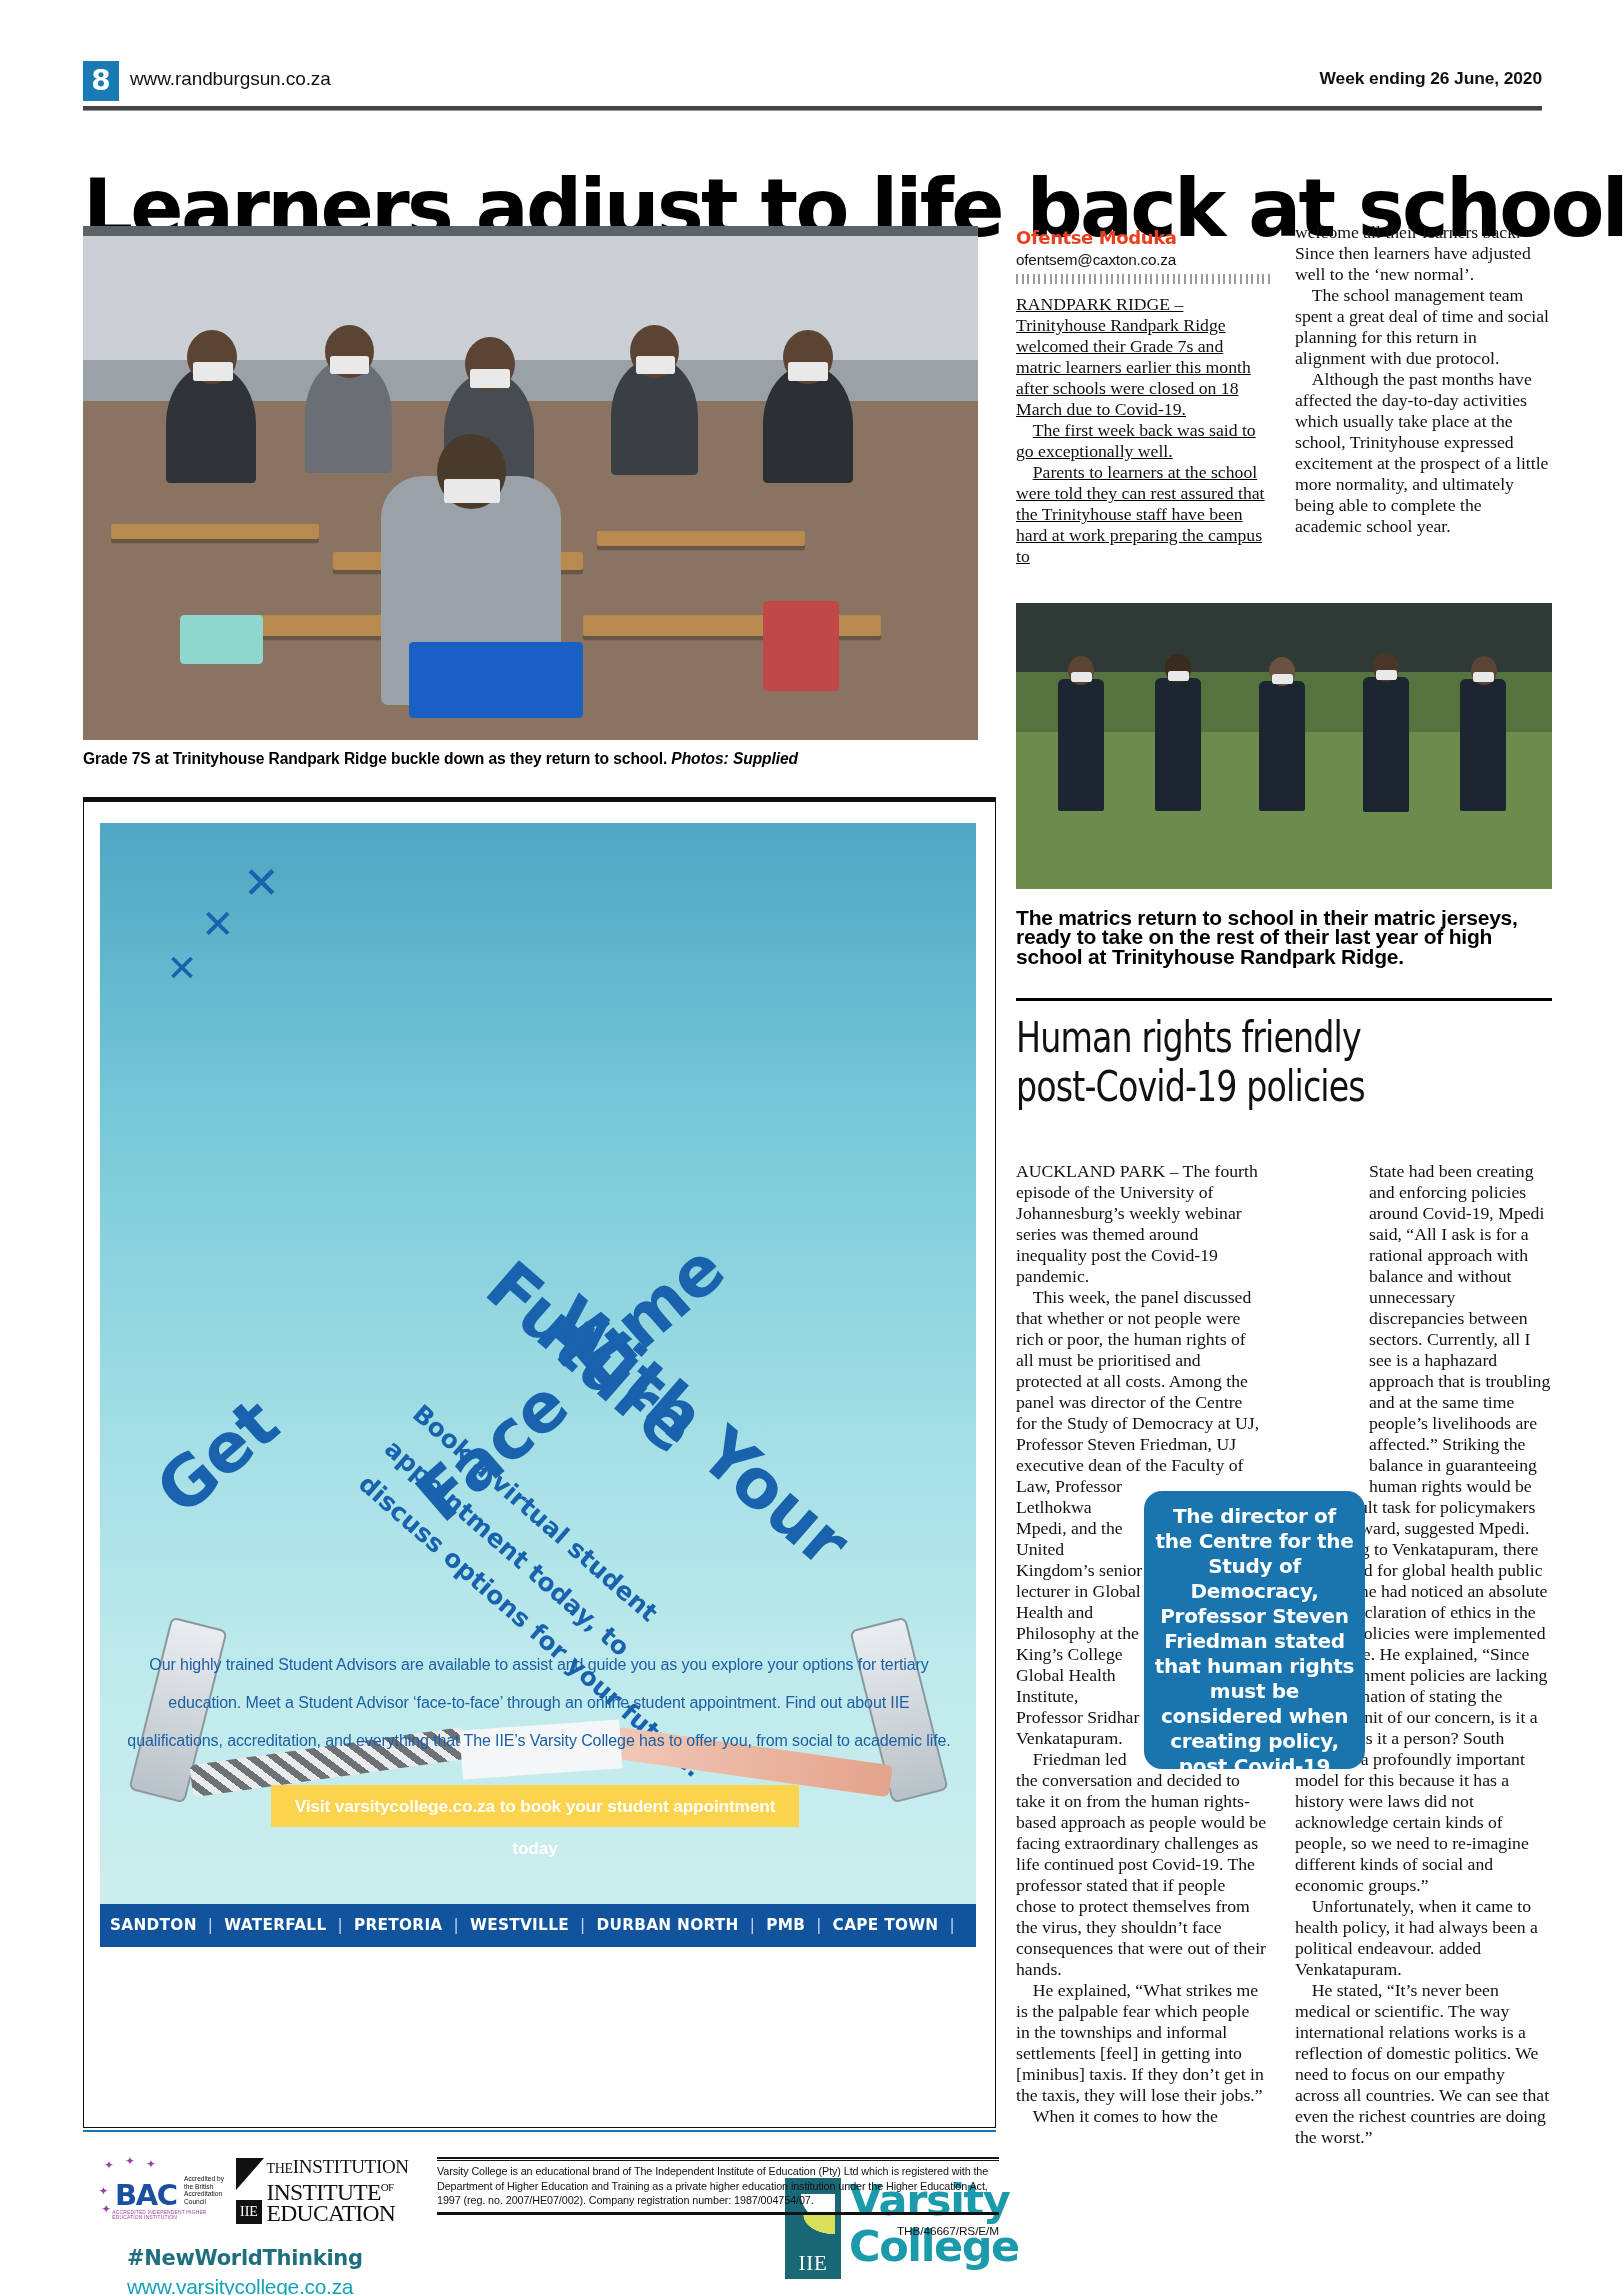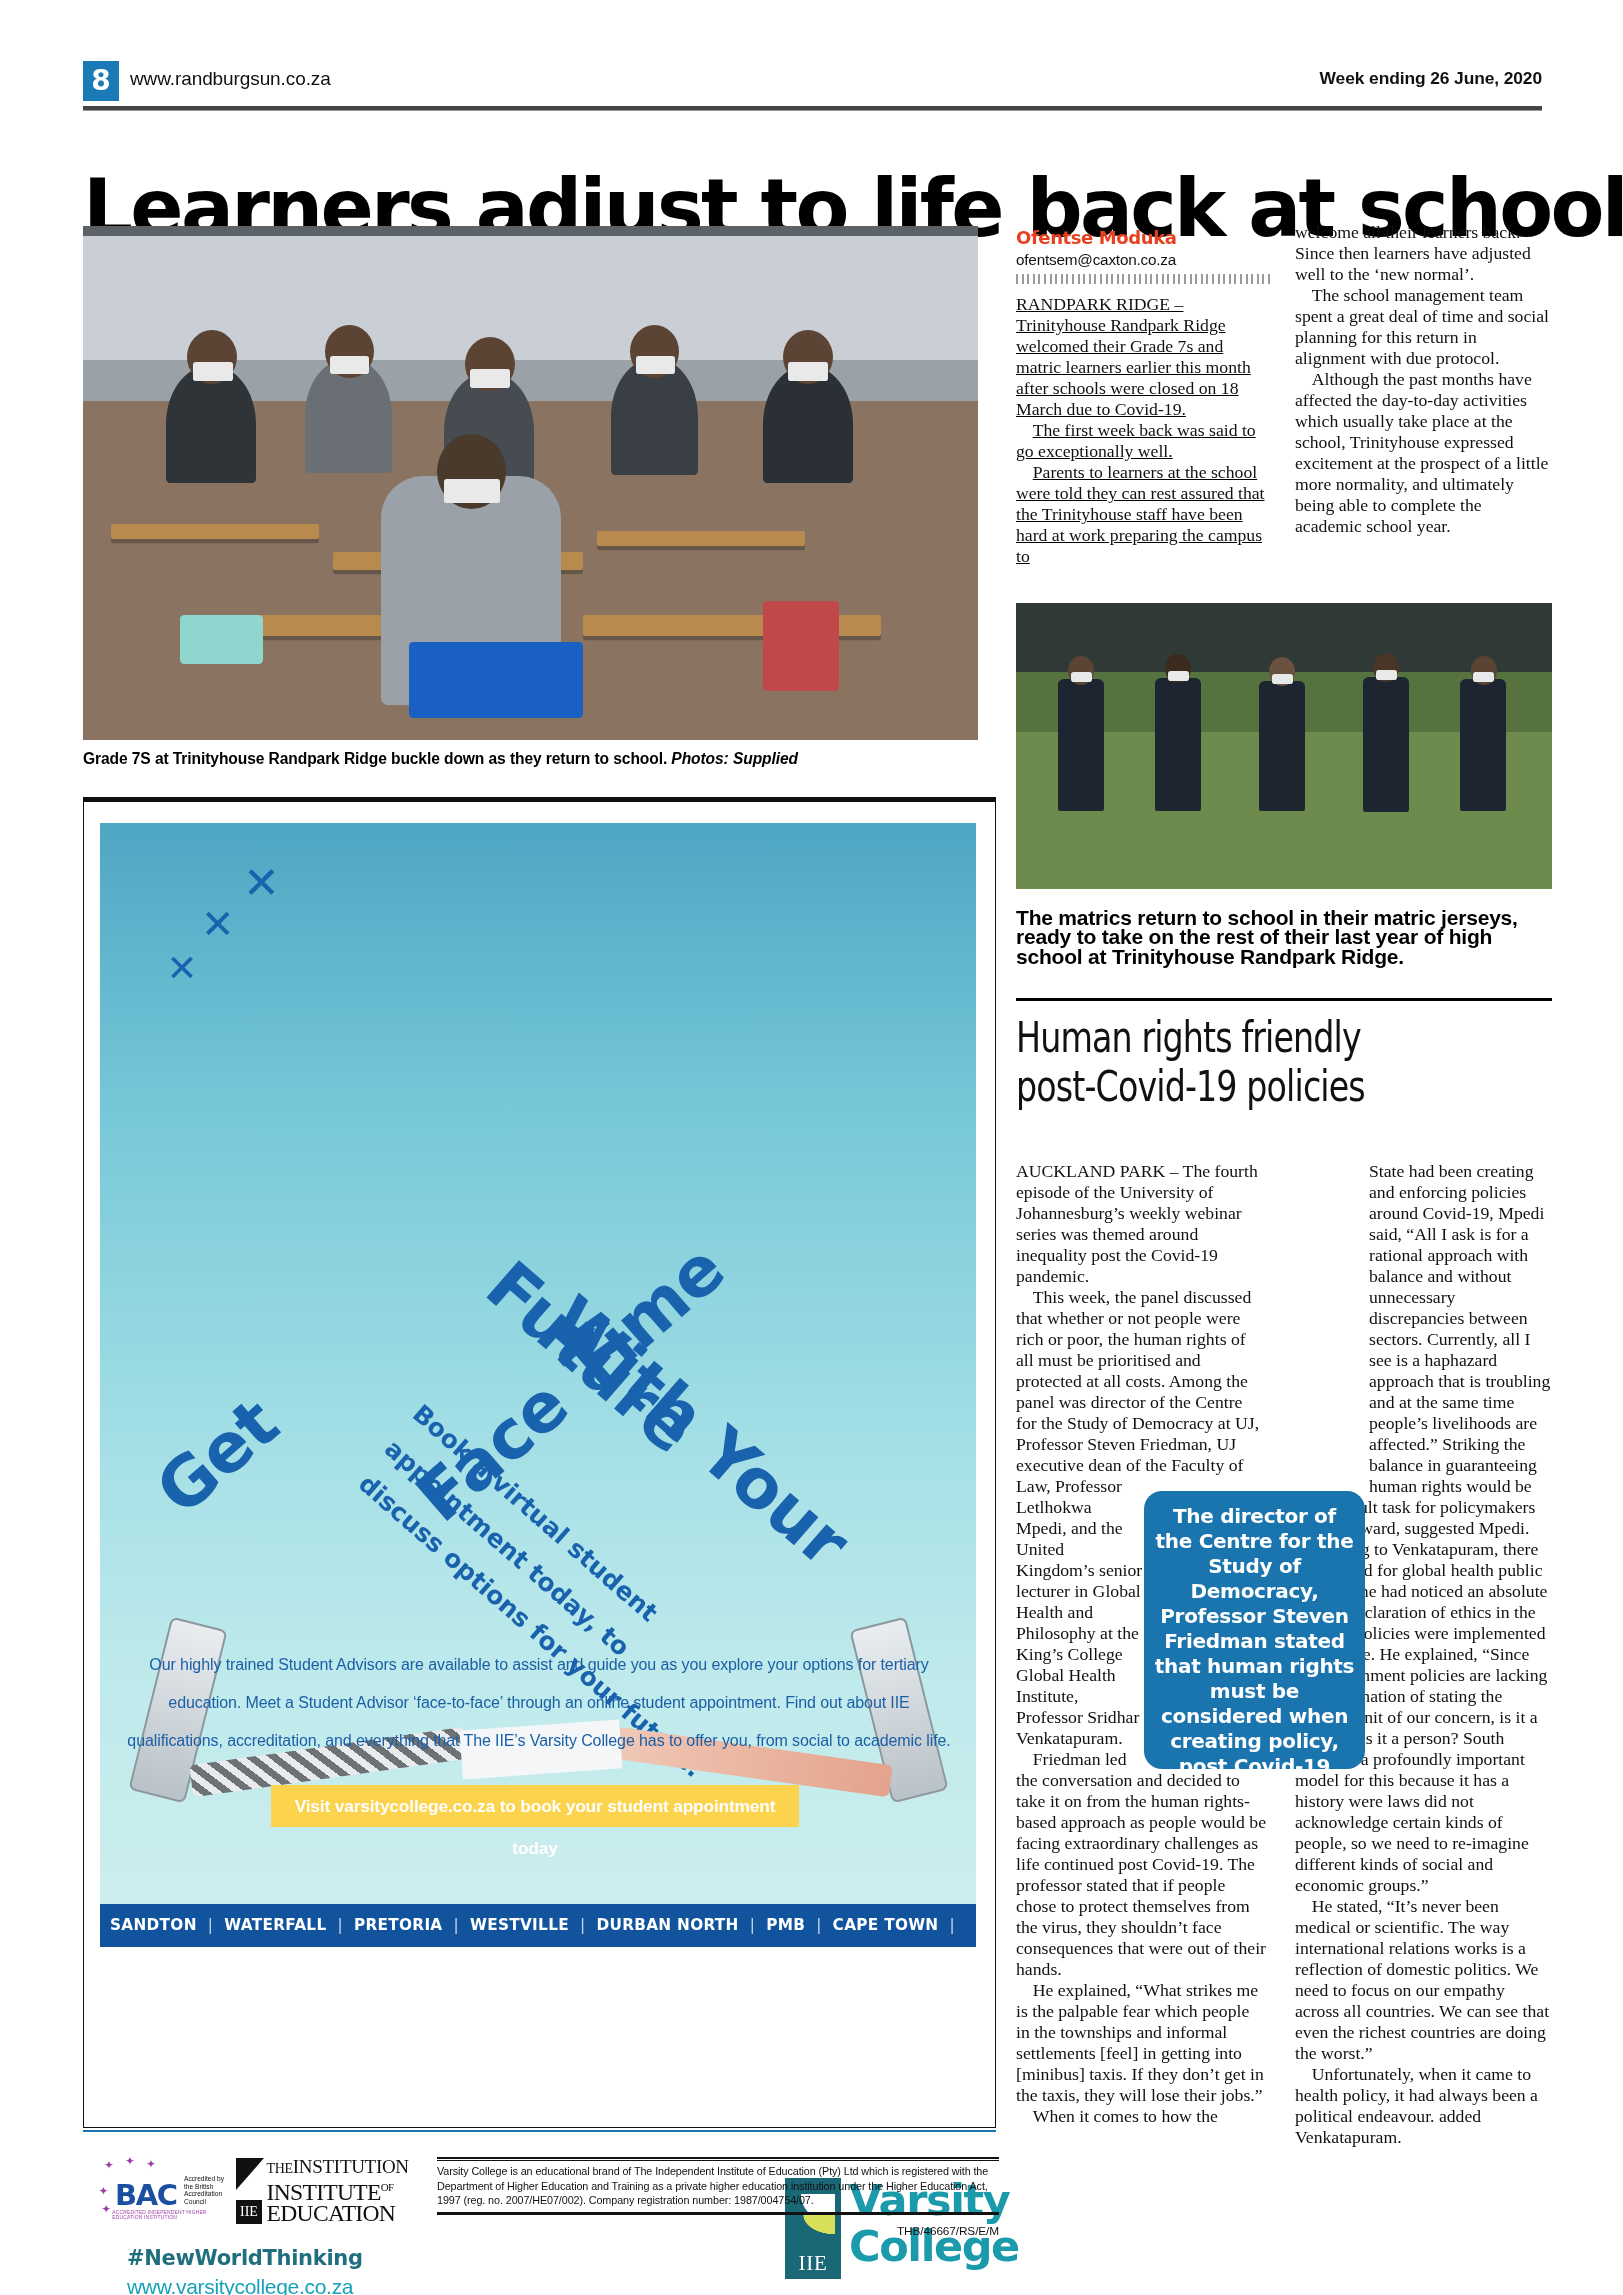--- a/index.html
+++ b/index.html
@@ -250,22 +250,22 @@
       <p>Friedman led the conversation and decided to take it on from the human rights-based approach as people would be facing extraordinary challenges as life continued post Covid-19. The professor stated that if people chose to protect themselves from the virus, they shouldn’t face consequences that were out of their hands.</p>
       <p>He explained, “What strikes me is the palpable fear which people in the townships and informal settlements [feel] in getting into [minibus] taxis. If they don’t get in the taxis, they will lose their jobs.”</p>
       <p>When it comes to how the</p>
     </div>
   </div>
 
   <div class="s2col2">
     <div class="story-text">
       <div class="wrap-l" style="height:335px;width:74px;"></div>
       <p class="first">State had been creating and enforcing policies around Covid-19, Mpedi said, “All I ask is for a rational approach with balance and without unnecessary discrepancies between sectors. Currently, all I see is a haphazard approach that is troubling and at the same time people’s livelihoods are affected.” Striking the balance in guaranteeing human rights would be the difficult task for policymakers going forward, suggested Mpedi.  According to Venkatapuram, there was a need for global health public ethics as he had noticed an absolute lack of declaration of ethics in the way the policies were implemented worldwide. He explained, “Since the government policies are lacking the imagination of stating the primary unit of our concern, is it a sector or is it a person? South Africa is a profoundly important model for this because it has a history were laws did not acknowledge certain kinds of people, so we need to re-imagine different kinds of social and economic groups.”</p>
+      <p>Unfortunately, when it came to health policy, it had always been a political endeavour. added Venkatapuram.</p>
       <p>He stated, “It’s never been medical or scientific. The way international relations works is a reflection of domestic politics. We need to focus on our empathy across all countries. We can see that even the richest countries are doing the worst.”</p>
-      <p>Unfortunately, when it came to health policy, it had always been a political endeavour. added Venkatapuram.</p>
     </div>
   </div>
 
   <div class="pullquote">The director of the Centre for the Study of Democracy, Professor Steven Friedman stated that human rights must be considered when creating policy, post Covid-19</div>
 
   <div class="ad-box">
 
     <div class="ad-art">
       <div class="crosses">
         <span class="cross" style="left:82px;top:12.5px;font-size:44px;">✕</span>

